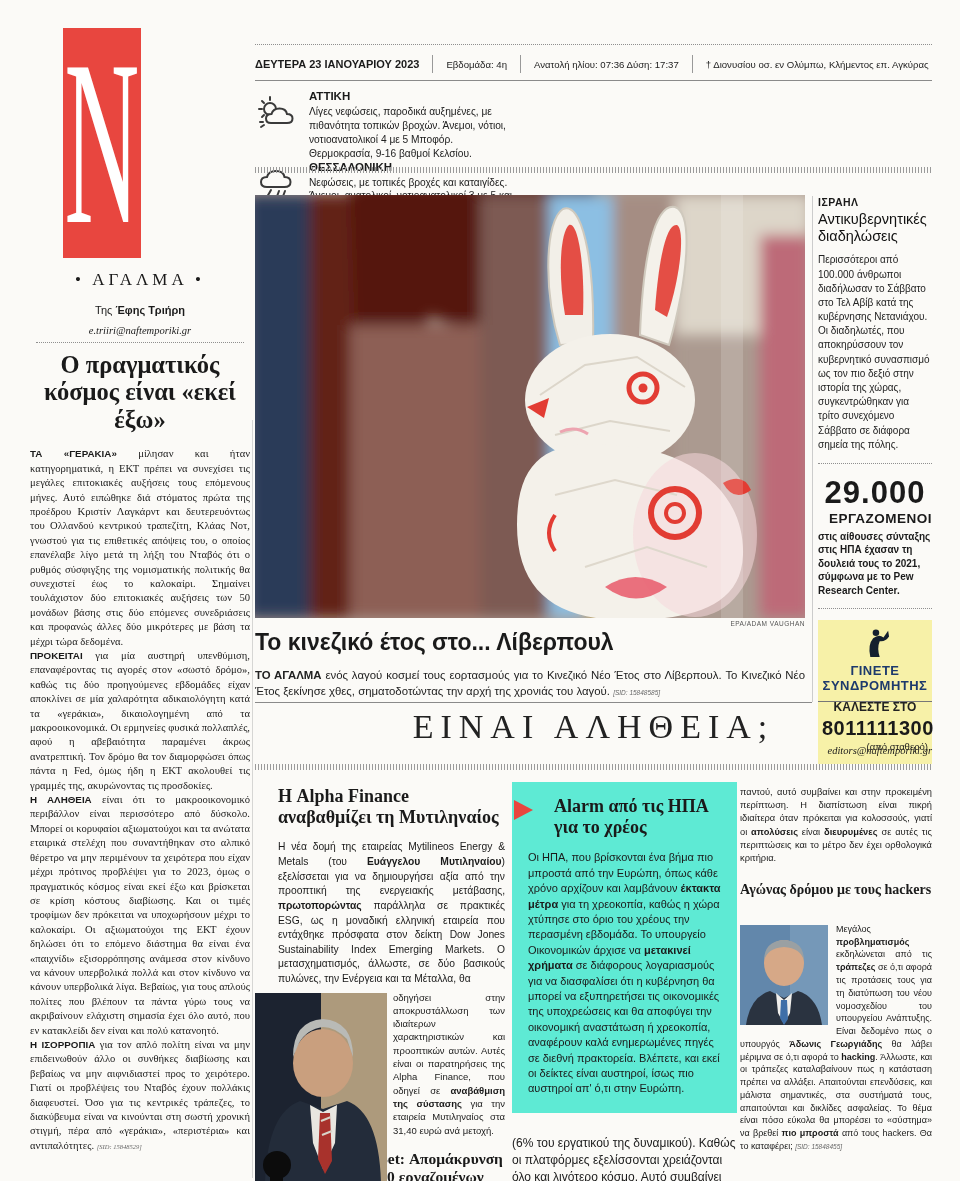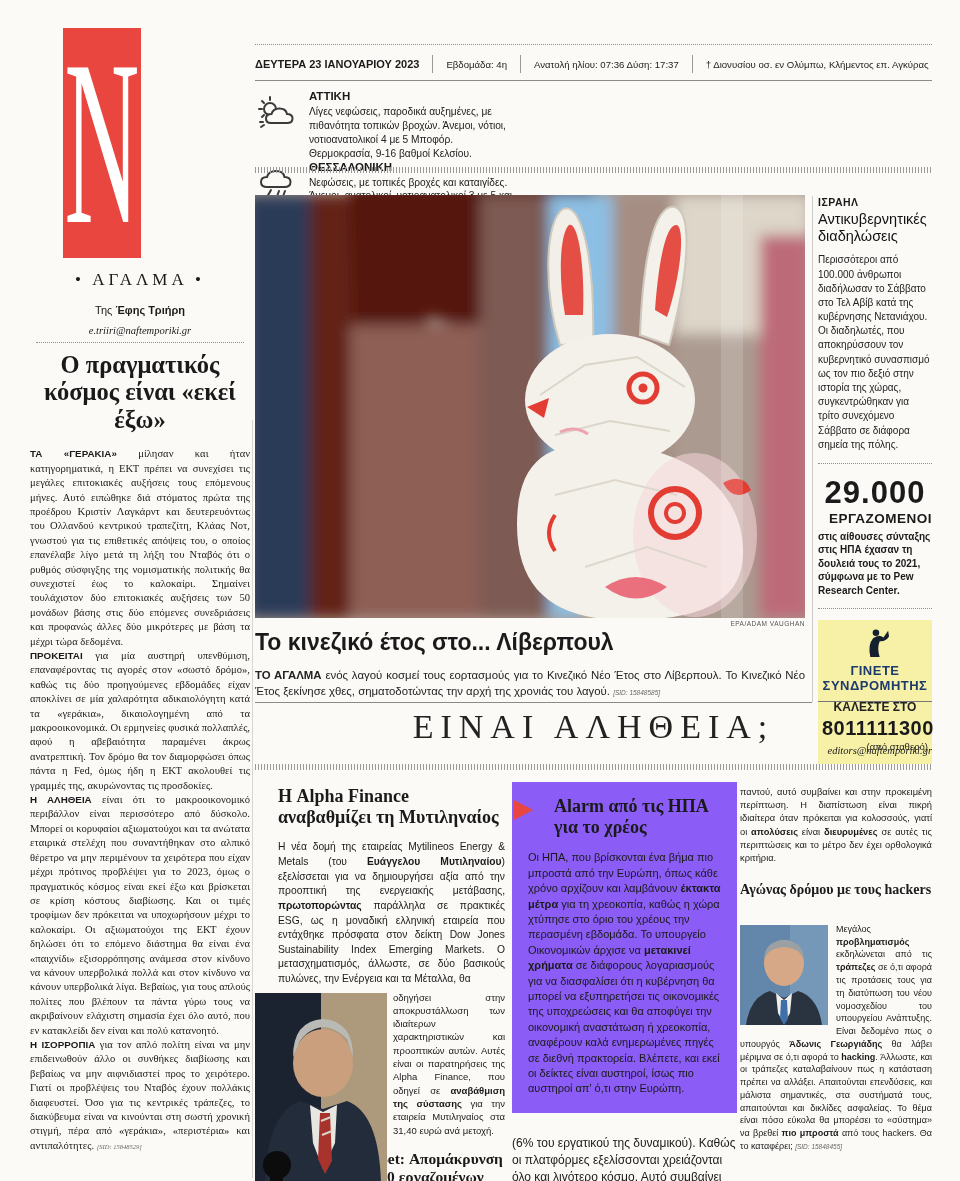--- a/index.html
+++ b/index.html
@@ -74,21 +74,21 @@
   .bot-headline{font-family:"Liberation Serif",serif;font-weight:bold;font-size:18px;line-height:1.18;margin:0 0 12px;}
   #col1{left:278px;top:786px;width:227px;}
   #col1 .body1{font-size:10.3px;line-height:1.42;text-align:justify;margin:0 0 4px;}
   .col1-row{position:relative;}
   #man1{position:absolute;left:-23px;top:2px;width:132px;height:190px;}
   .col1-right{margin-left:115px;width:112px;}
   .col1-right .body2{font-size:9.5px;line-height:1.4;text-align:justify;margin:0;}
   .ab-headline{font-family:"Liberation Serif",serif;font-weight:bold;font-size:15.5px;line-height:1.2;text-align:center;margin:13px 0 10px -62px;width:174px;}
 
   #col2{left:512px;top:782px;width:225px;}
-  .gray-box{background:#8b5cf6;padding:14px 14px 16px 16px;position:relative;}
+  .gray-box{background:#5eead4;padding:14px 14px 16px 16px;position:relative;}
   .tri{position:absolute;left:2px;top:18px;width:0;height:0;border-top:10px solid transparent;border-bottom:10px solid transparent;border-left:19px solid #e8463f;}
   .alarm-headline{font-family:"Liberation Serif",serif;font-weight:bold;font-size:18px;line-height:1.18;margin:0 0 12px 26px;width:160px;}
   .alarm-body{font-size:11px;line-height:1.4;margin:0;}
   .col2-cont{margin-top:22px;font-size:12px;line-height:1.42;}
 
   #col3{left:740px;top:786px;width:192px;}
   .c3-cont{font-size:9.3px;line-height:1.42;text-align:justify;margin:0;}
   .c3-headline{font-family:"Liberation Serif",serif;font-weight:bold;font-size:14px;line-height:1.2;margin:17px 0 24px;}
   .c3-body{font-size:9px;line-height:1.42;text-align:justify;margin:0;}
   #man2{float:left;width:88px;height:100px;margin:2px 8px 2px 0;}

